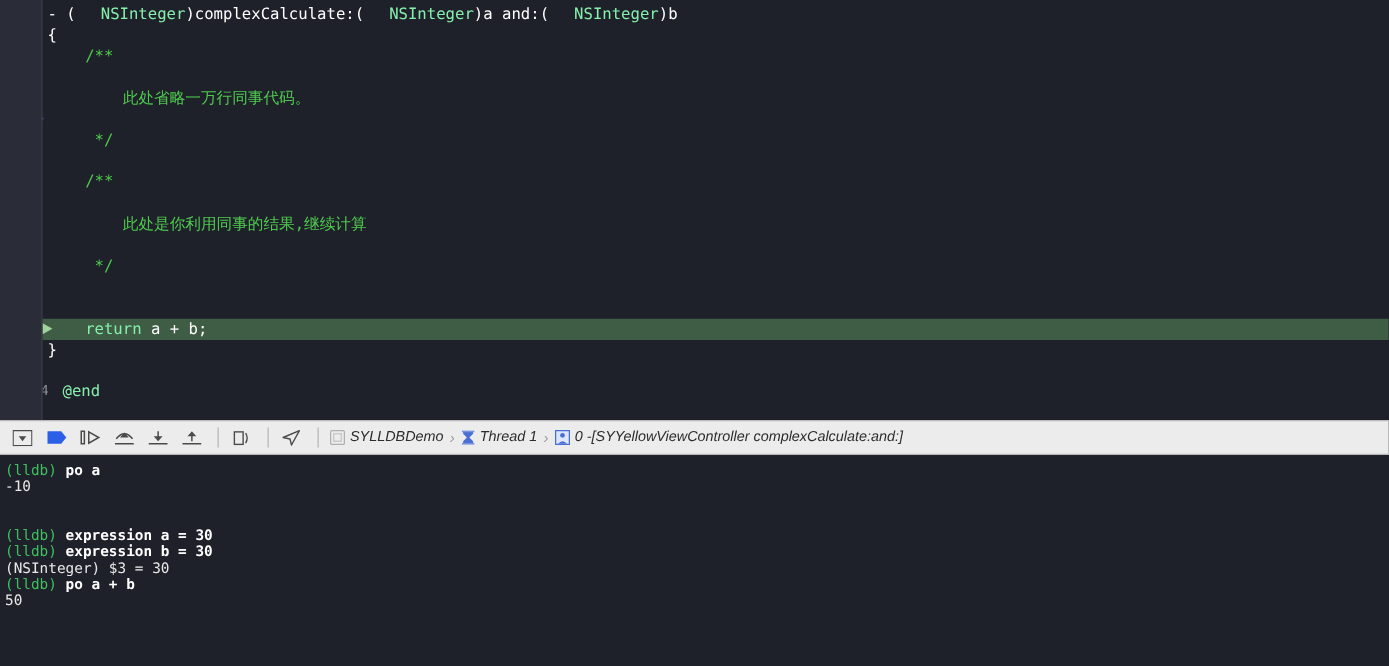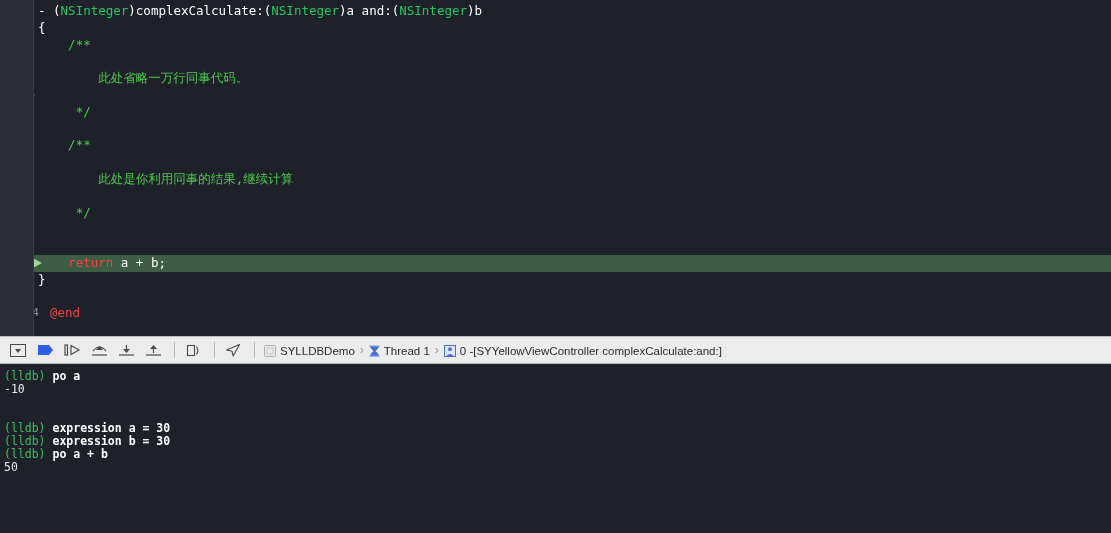--- a/index.html
+++ b/index.html
@@ -110,22 +110,22 @@
   .exec-arrow {
     position: absolute;
     left: 33px;
     top: 3px;
     width: 0; height: 0;
     border-top: 5.5px solid transparent;
     border-bottom: 5.5px solid transparent;
     border-left: 9px solid #9ed49a;
     z-index: 5;
   }
-  .tok-type   { color: #22c55e; }
-  .tok-kw     { color: #ef4444; }
+  .tok-type   { color: #86efac; margin-left: 20px; }
+  .tok-kw     { color: #86efac; }
   .tok-cmt    { color: #4ec94e; }
   .tok-plain  { color: #ffffff; }
 
   
   .debugbar {
     height: 28px;
     background: #ececec;
     border-top: 1px solid #b9b9b9;
     border-bottom: 1px solid #b9b9b9;
     display: flex;
@@ -144,24 +144,25 @@
     margin-right: 3px;
   }
   .tb-sep {
     width: 1px;
     height: 16px;
     background: #b5b5b5;
     margin: 0 6px;
   }
   .crumbs {
     display: flex;
-    align-items: flex-end;
+    align-items: center;
     font-size: 11.5px;
     color: #2c2c2c;
     white-space: nowrap;
+    font-style: italic;
   }
   .crumb {
     display: flex;
     align-items: center;
     gap: 4px;
     padding: 0 3px;
   }
   .crumb-sep {
     color: #9a9a9a;
     font-size: 12px;
@@ -326,17 +327,18 @@
       </div>
   </div>
 
   <div class="console" id="console">
       <div class="cline"><span class="prompt">(lldb)</span><span class="cmd"> po a</span></div>
       <div class="cline"><span class="cout">-10</span></div>
       <div class="cline blank"> </div>
       <div class="cline blank"> </div>
       <div class="cline"><span class="prompt">(lldb)</span><span class="cmd"> expression a = 30</span></div>
       <div class="cline"><span class="prompt">(lldb)</span><span class="cmd"> expression b = 30</span></div>
+      <div class="cline"><span class="cout">(NSInteger) $3 = 30</span></div>
       <div class="cline"><span class="prompt">(lldb)</span><span class="cmd"> po a + b</span></div>
       <div class="cline"><span class="cout">50</span></div>
     </div>
 
 </div>
 
 </body></html>

